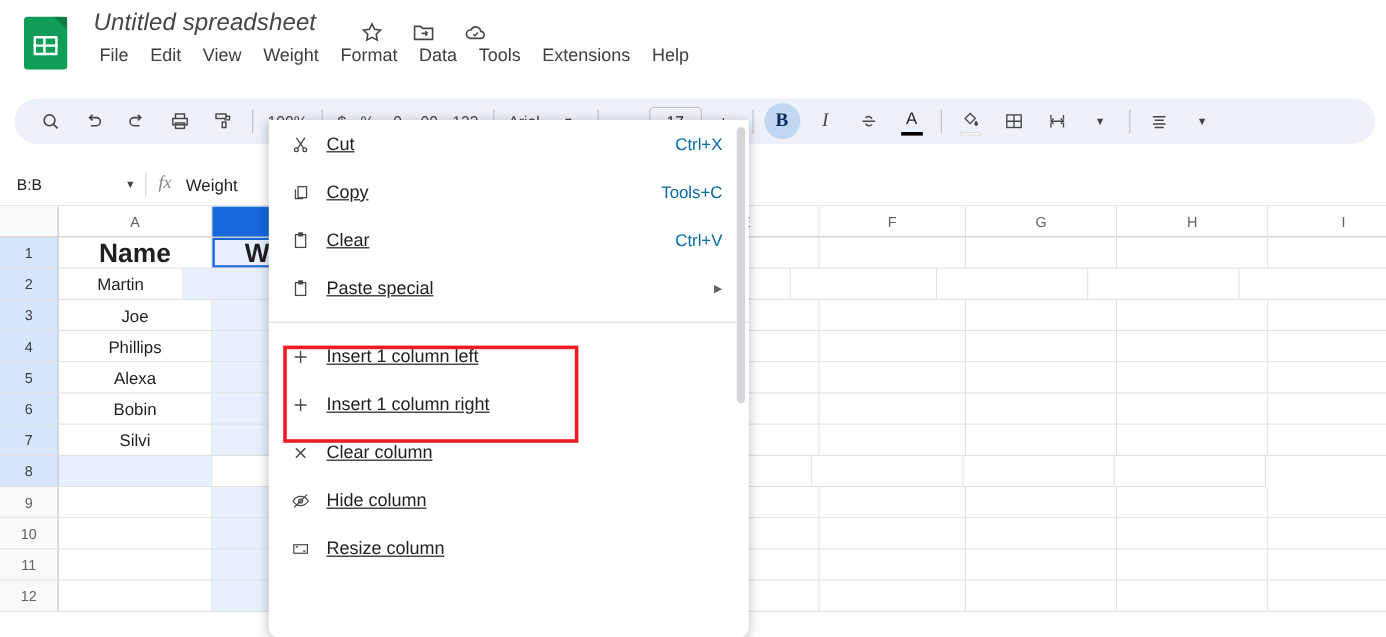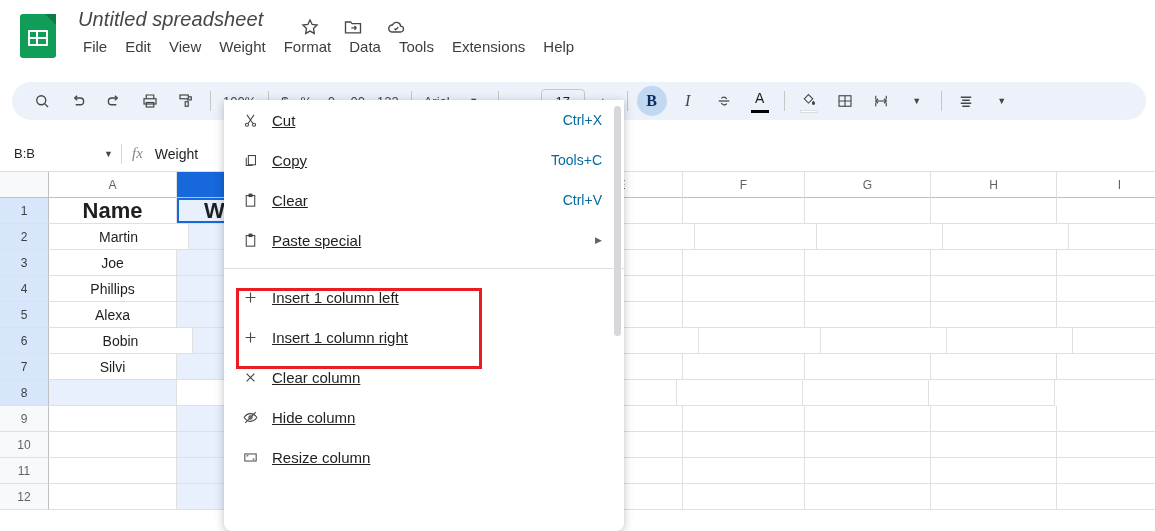--- a/index.html
+++ b/index.html
@@ -361,21 +361,21 @@
           <div class="cell sel-col hdr active" style="width: 128px;">Weight</div>
           <div class="cell hdr" style="width: 128px;"></div>
           <div class="cell hdr" style="width: 128px;"></div>
           <div class="cell hdr" style="width: 122px;"></div>
           <div class="cell hdr" style="width: 122px;"></div>
           <div class="cell hdr" style="width: 126px;"></div>
           <div class="cell hdr" style="width: 126px;"></div>
           <div class="cell hdr" style="width: 126px;"></div>
         </div>
         <div class="cellrow">
-          <div class="cell" style="width: 140px;">Martin</div>
+          <div class="cell" style="width: 104px;">Martin</div>
           <div class="cell sel-col" style="width: 128px;"></div>
           <div class="cell" style="width: 128px;"></div>
           <div class="cell" style="width: 128px;"></div>
           <div class="cell" style="width: 122px;"></div>
           <div class="cell" style="width: 122px;"></div>
           <div class="cell" style="width: 126px;"></div>
           <div class="cell" style="width: 126px;"></div>
           <div class="cell" style="width: 126px;"></div>
         </div>
         <div class="cellrow">
@@ -405,21 +405,21 @@
           <div class="cell sel-col" style="width: 128px;"></div>
           <div class="cell" style="width: 128px;"></div>
           <div class="cell" style="width: 128px;"></div>
           <div class="cell" style="width: 122px;"></div>
           <div class="cell" style="width: 122px;"></div>
           <div class="cell" style="width: 126px;"></div>
           <div class="cell" style="width: 126px;"></div>
           <div class="cell" style="width: 126px;"></div>
         </div>
         <div class="cellrow">
-          <div class="cell" style="width: 144px;">Bobin</div>
+          <div class="cell" style="width: 128px;">Bobin</div>
           <div class="cell sel-col" style="width: 128px;"></div>
           <div class="cell" style="width: 128px;"></div>
           <div class="cell" style="width: 128px;"></div>
           <div class="cell" style="width: 122px;"></div>
           <div class="cell" style="width: 122px;"></div>
           <div class="cell" style="width: 126px;"></div>
           <div class="cell" style="width: 126px;"></div>
           <div class="cell" style="width: 126px;"></div>
         </div>
         <div class="cellrow">

